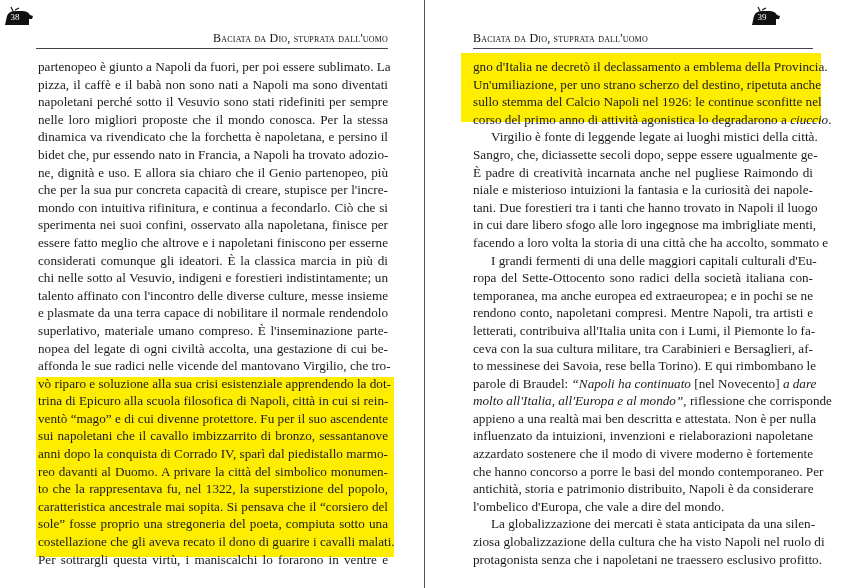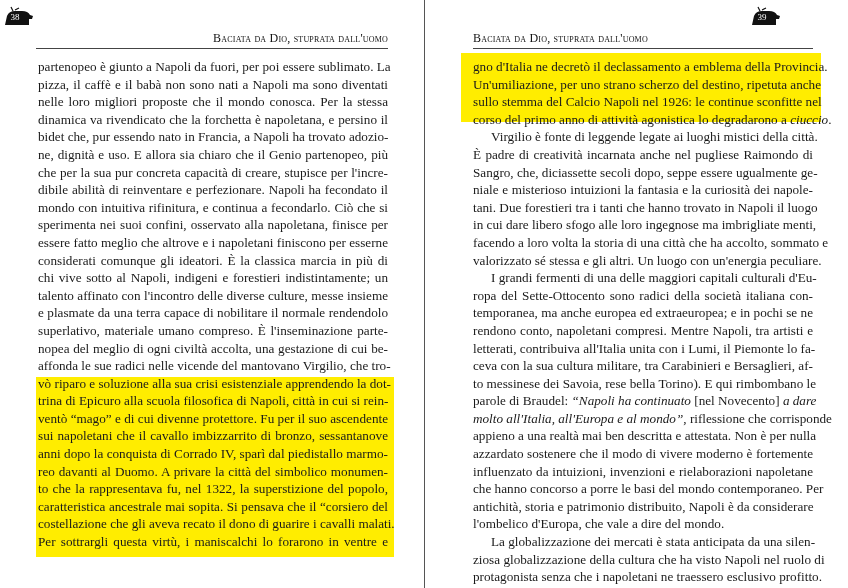--- a/index.html
+++ b/index.html
@@ -50,44 +50,45 @@
     </svg>
     <span class="num">38</span>
   </div>
   <div class="header">
     <span class="running-title">Baciata da Dio, stuprata dall'uomo</span>
   </div>
   <div class="hl"></div>
   <div class="text" id="left-text">
       <span class="line">partenopeo è giunto a Napoli da fuori, per poi essere sublimato. La</span>
       <span class="line">pizza, il caffè e il babà non sono nati a Napoli ma sono diventati</span>
+      <span class="line">napoletani perché sotto il Vesuvio sono stati ridefiniti per sempre</span>
       <span class="line">nelle loro migliori proposte che il mondo conosca. Per la stessa</span>
       <span class="line">dinamica va rivendicato che la forchetta è napoletana, e persino il</span>
       <span class="line">bidet che, pur essendo nato in Francia, a Napoli ha trovato adozio-</span>
       <span class="line">ne, dignità e uso. E allora sia chiaro che il Genio partenopeo, più</span>
       <span class="line">che per la sua pur concreta capacità di creare, stupisce per l'incre-</span>
-      <span class="line">dibile abilità di reinventare e perfezionare. Napoli ha fecondato il</span>
       <span class="line">mondo con intuitiva rifinitura, e continua a fecondarlo. Ciò che si</span>
       <span class="line">sperimenta nei suoi confini, osservato alla napoletana, finisce per</span>
       <span class="line">essere fatto meglio che altrove e i napoletani finiscono per esserne</span>
       <span class="line">considerati comunque gli ideatori. È la classica marcia in più di</span>
-      <span class="line">chi vive sotto al Napoli, indigeni e forestieri indistintamente; un</span>
+      <span class="line">chi nelle sotto al Vesuvio, indigeni e forestieri indistintamente; un</span>
       <span class="line">talento affinato con l'incontro delle diverse culture, messe insieme</span>
       <span class="line">e plasmate da una terra capace di nobilitare il normale rendendolo</span>
       <span class="line">superlativo, materiale umano compreso. È l'inseminazione parte-</span>
-      <span class="line">nopea del meglio di ogni civiltà accolta, una gestazione di cui be-</span>
+      <span class="line">nopea del legate di ogni civiltà accolta, una gestazione di cui be-</span>
       <span class="line">affonda le sue radici nelle vicende del mantovano Virgilio, che tro-</span>
       <span class="line">vò riparo e soluzione alla sua crisi esistenziale apprendendo la dot-</span>
       <span class="line">trina di Epicuro alla scuola filosofica di Napoli, città in cui si rein-</span>
       <span class="line">ventò “mago” e di cui divenne protettore. Fu per il suo ascendente</span>
       <span class="line">sui napoletani che il cavallo imbizzarrito di bronzo, sessantanove</span>
       <span class="line">anni dopo la conquista di Corrado IV, sparì dal piedistallo marmo-</span>
       <span class="line">reo davanti al Duomo. A privare la città del simbolico monumen-</span>
       <span class="line">to che la rappresentava fu, nel 1322, la superstizione del popolo,</span>
       <span class="line">caratteristica ancestrale mai sopita. Si pensava che il “corsiero del</span>
+      <span class="line">sole” fosse proprio una stregoneria del poeta, compiuta sotto una</span>
       <span class="line">costellazione che gli aveva recato il dono di guarire i cavalli malati.</span>
       <span class="line">Per sottrargli questa virtù, i maniscalchi lo forarono in ventre e</span>
     </div>
 </div>
 
 <div class="page right">
   <div class="folio">
     <svg width="34" height="22" viewBox="0 0 34 22">
       <path d="M3 21 L5 12 Q7 7 13 7 L20 7 Q26 7 28 11 L31 12 L30 15 L27 15 L27 21 Z" fill="#111"></path>
       <path d="M11 7 L9 3 M13 6 L17 4" stroke="#111" stroke-width="1.2" fill="none"></path>
@@ -98,43 +99,42 @@
     <span class="running-title">Baciata da Dio, stuprata dall'uomo</span>
   </div>
   <div class="hl"></div>
   <div class="text">
     <span class="line">gno d'Italia ne decretò il declassamento a emblema della Provincia.</span>
     <span class="line">Un'umiliazione, per uno strano scherzo del destino, ripetuta anche</span>
     <span class="line">sullo stemma del Calcio Napoli nel 1926: le continue sconfitte nel</span>
     <span class="line"><span>corso del primo anno di attività agonistica lo degradarono a </span><em>ciuccio</em><span>.</span></span>
     <div id="rp1">
         <span class="line indent">Virgilio è fonte di leggende legate ai luoghi mistici della città.</span>
+        <span class="line">Sangro, che, diciassette secoli dopo, seppe essere ugualmente ge-</span>
         <span class="line">È padre di creatività incarnata anche nel pugliese Raimondo di</span>
-        <span class="line">Sangro, che, diciassette secoli dopo, seppe essere ugualmente ge-</span>
         <span class="line">niale e misterioso intuizioni la fantasia e la curiosità dei napole-</span>
         <span class="line">tani. Due forestieri tra i tanti che hanno trovato in Napoli il luogo</span>
         <span class="line">in cui dare libero sfogo alle loro ingegnose ma imbrigliate menti,</span>
         <span class="line">facendo a loro volta la storia di una città che ha accolto, sommato e</span>
-        <span class="line last">valorizzato sé stessa e gli altri. Un luogo con un'energia peculiare.</span>
       </div>
     <div id="rp2">
         <span class="line indent">I grandi fermenti di una delle maggiori capitali culturali d'Eu-</span>
         <span class="line">ropa del Sette-Ottocento sono radici della società italiana con-</span>
         <span class="line">temporanea, ma anche europea ed extraeuropea; e in pochi se ne</span>
         <span class="line">rendono conto, napoletani compresi. Mentre Napoli, tra artisti e</span>
         <span class="line">letterati, contribuiva all'Italia unita con i Lumi, il Piemonte lo fa-</span>
         <span class="line">ceva con la sua cultura militare, tra Carabinieri e Bersaglieri, af-</span>
         <span class="line">to messinese dei Savoia, rese bella Torino). E qui rimbombano le</span>
       </div>
     <span class="line"><span>parole di Braudel: </span><em>“Napoli ha continuato</em><span> [nel Novecento] </span><em>a dare</em></span>
     <span class="line"><em>molto all'Italia, all'Europa e al mondo”</em><span>, riflessione che corrisponde</span></span>
     <div id="rp2b">
         <span class="line">appieno a una realtà mai ben descritta e attestata. Non è per nulla</span>
+        <span class="line">influenzato da intuizioni, invenzioni e rielaborazioni napoletane</span>
         <span class="line">azzardato sostenere che il modo di vivere moderno è fortemente</span>
-        <span class="line">influenzato da intuizioni, invenzioni e rielaborazioni napoletane</span>
         <span class="line">che hanno concorso a porre le basi del mondo contemporaneo. Per</span>
         <span class="line">antichità, storia e patrimonio distribuito, Napoli è da considerare</span>
         <span class="line last">l'ombelico d'Europa, che vale a dire del mondo.</span>
       </div>
     <div id="rp3">
         <span class="line indent">La globalizzazione dei mercati è stata anticipata da una silen-</span>
         <span class="line">ziosa globalizzazione della cultura che ha visto Napoli nel ruolo di</span>
         <span class="line">protagonista senza che i napoletani ne traessero esclusivo profitto.</span>
       </div>
   </div>

